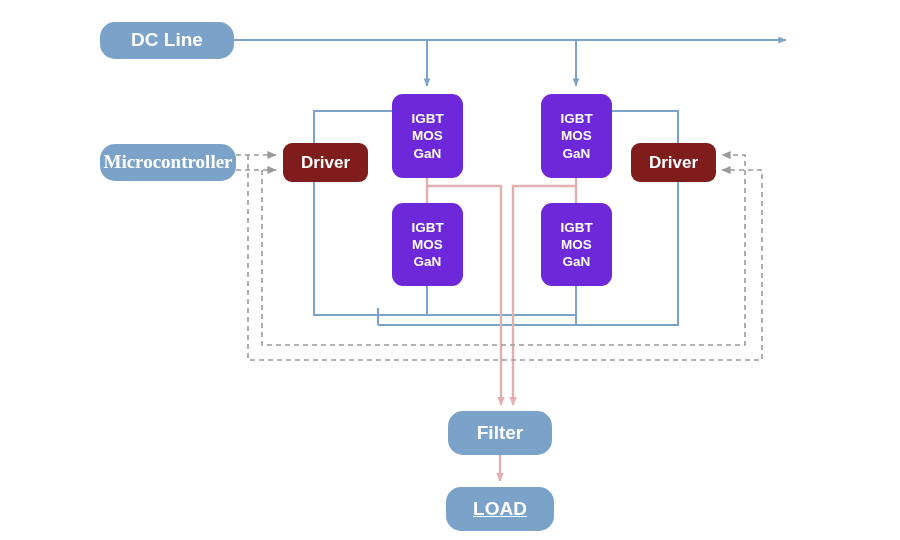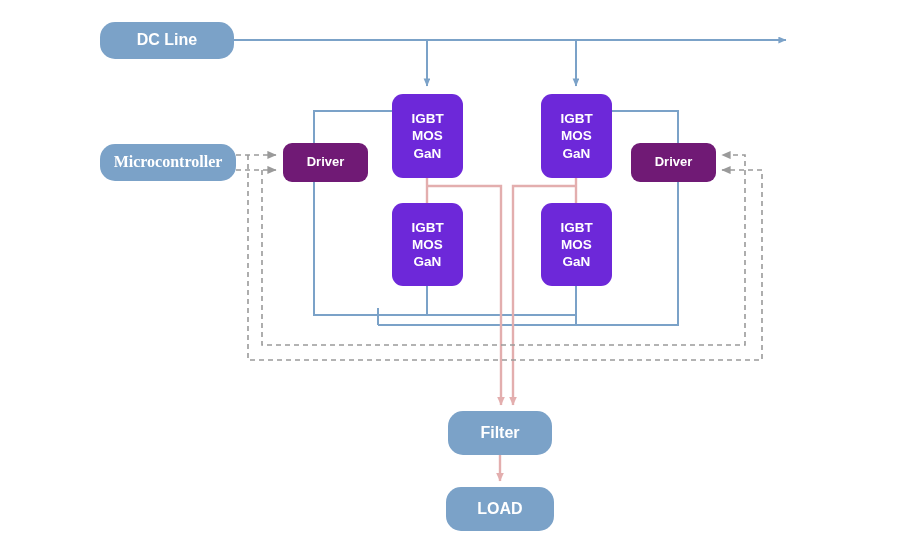--- a/index.html
+++ b/index.html
@@ -7,22 +7,22 @@
     position:relative;width:900px;height:540px;background:#ffffff;
     font-family:"Liberation Sans","DejaVu Sans",sans-serif;overflow:hidden;
   }
   #wires{position:absolute;left:0;top:0;width:900px;height:540px;}
   .node{
     position:absolute;display:flex;flex-direction:column;
     align-items:center;justify-content:center;
     color:#ffffff;font-weight:bold;text-align:center;
     box-sizing:border-box;line-height:1.28;
   }
-  .node.blue{background:#7BA2C8;border-radius:15px;font-size:16px;}
-  .node.salmon{background:#701a75;border-radius:9px;font-size:13px;}
+  .node.blue{background:#7BA2C8;border-radius:15px;font-size:19px;}
+  .node.salmon{background:#7f1d1d;border-radius:9px;font-size:17px;}
   .node.gray{background:#6d28d9;border-radius:11px;font-size:13.5px;}
   .node.gray span{display:block;}
 </style>
 </head>
 <body>
 
 <div id="stage">
 
   <svg id="wires" viewBox="0 0 900 540" xmlns="http://www.w3.org/2000/svg">
     <defs>
@@ -103,17 +103,17 @@
   <div class="node gray" style="left:541px;top:203px;width:71px;height:83px;">
     <span>IGBT</span>
     <span>MOS</span>
     <span>GaN</span>
   </div>
 
   <div class="node blue" style="left:448px;top:411px;width:104px;height:44px;">
     <span>Filter</span>
   </div>
 
-  <div class="node blue" style="left:446px;top:487px;width:108px;height:44px;">
+  <div class="node blue" style="left:446px;top:487px;width:108px;height:44px;text-decoration:underline;">
     <span>LOAD</span>
   </div>
 
 </div>
 
 </body></html>

